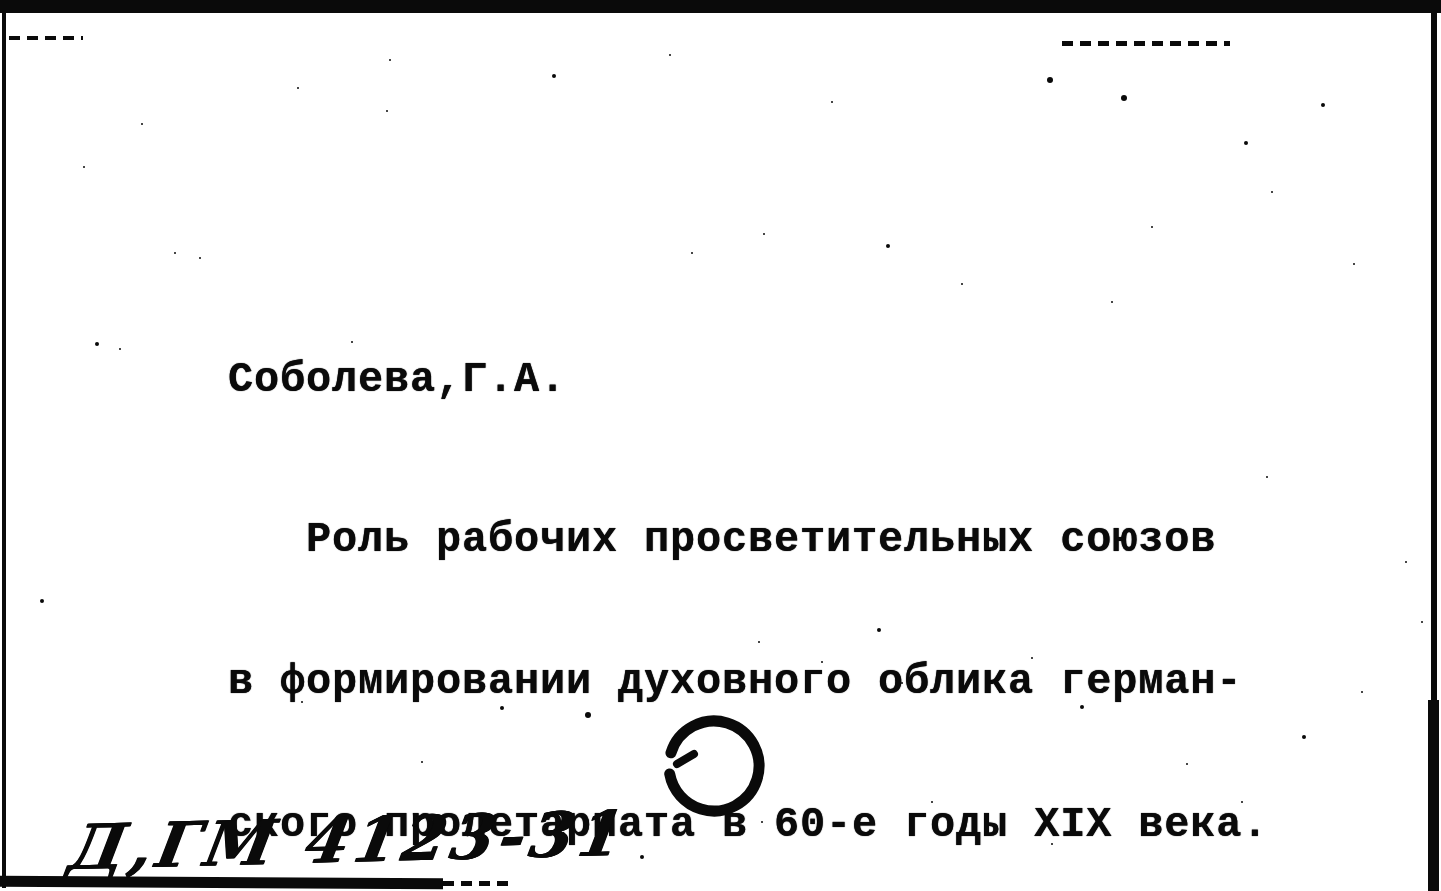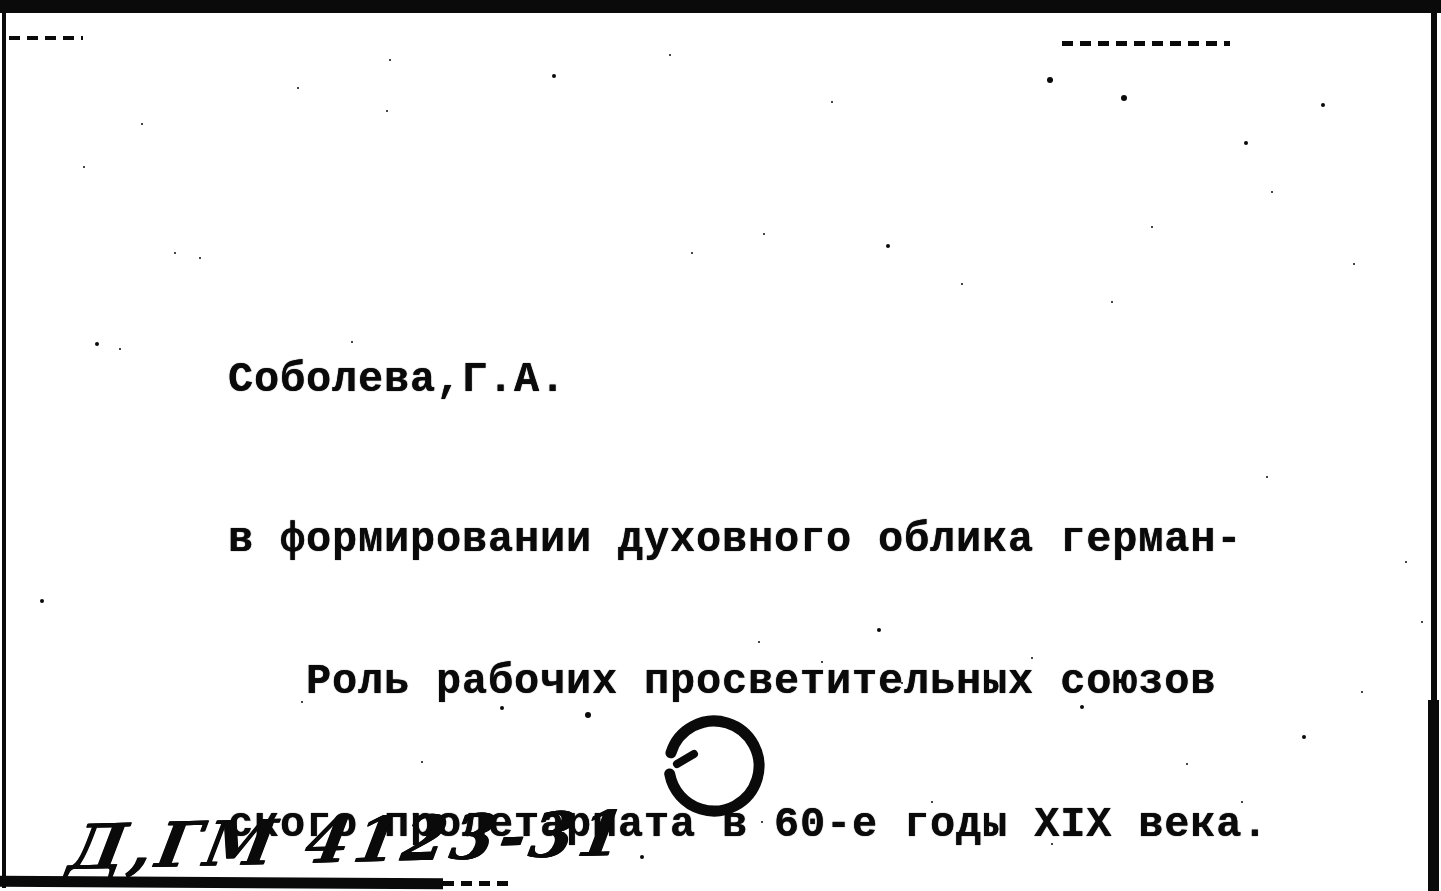--- a/index.html
+++ b/index.html
@@ -115,22 +115,22 @@
   <div class="border-left"></div>
   <div class="border-right"></div>
   <div class="border-right-foot"></div>
   <div class="border-bottom"></div>
   <div class="dash-line dash-tl"></div>
   <div class="dash-line dash-tr"></div>
   <div class="dash-line dash-bb"></div>
 
   <div class="text-block">
     <div class="author-line">Соболева,Г.А.</div>
+    <div>   Роль рабочих просветительных союзов</div>
     <div>в формировании духовного облика герман-</div>
-    <div>   Роль рабочих просветительных союзов</div>
     <div>ского пролетариата в 60-е годы XIX века.</div>
     
     
     
     
   </div>
 
   <svg class="punch" width="128" height="128" viewBox="0 0 128 128">
     <circle cx="64" cy="64" r="45" fill="none" stroke="#0a0a0a" stroke-width="11" stroke-linecap="round" stroke-dasharray="261 22" transform="rotate(197 64 64)"></circle>
     <line x1="27" y1="62" x2="44" y2="52" stroke="#0a0a0a" stroke-width="8" stroke-linecap="round"></line>

